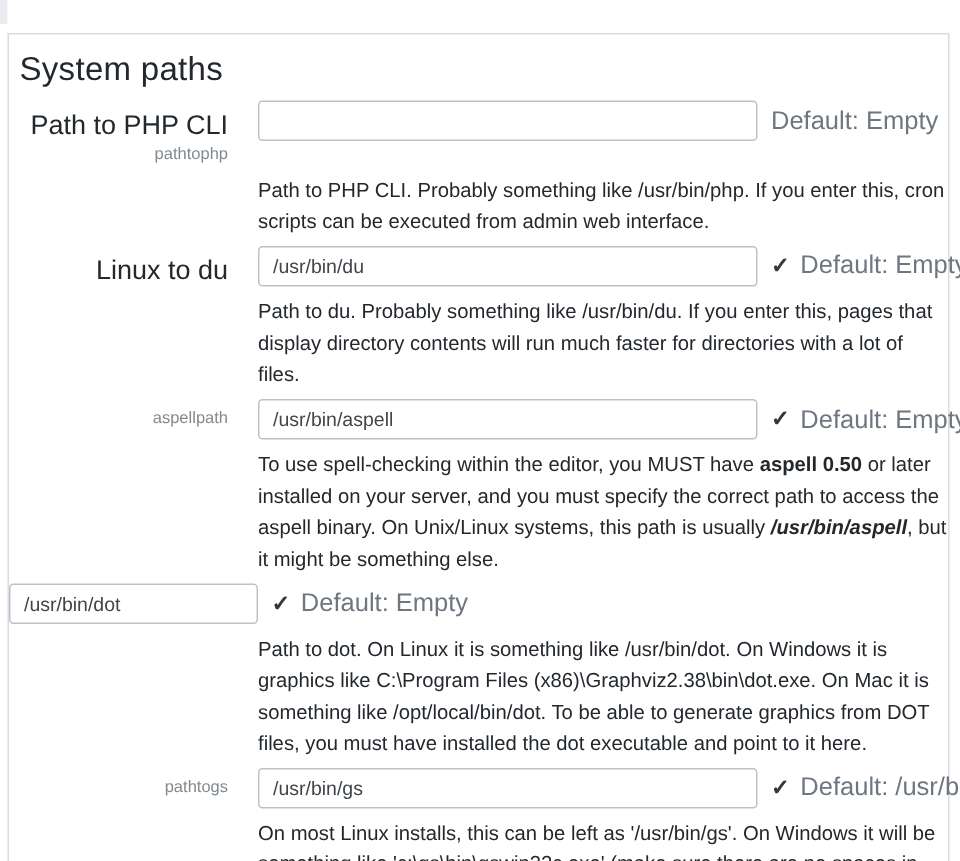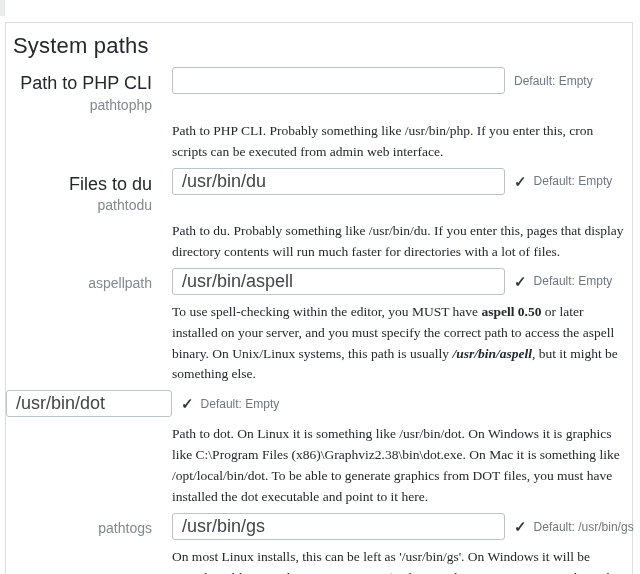--- a/index.html
+++ b/index.html
@@ -20,35 +20,35 @@
     letter-spacing:.2px;line-height:1.2;
   }
   .setting-row{
     display:grid;grid-template-columns:166px 333px auto;align-items:start;
     margin-bottom:2px;
   }
   .label-col{
     text-align:right;padding:5px 20px 0 0;box-sizing:border-box;
   }
   .setting-label{font-size:18px;color:#23282d;display:block;line-height:1.25;}
-  .setting-shortname{font-size:14px;color:#82898f;margin-top:2px;line-height:1.2;}
+  .setting-shortname{font-size:11px;color:#82898f;margin-top:2px;line-height:1.2;}
   .path-input{
     width:100%;height:27px;box-sizing:border-box;border:1px solid #bcc2c9;
-    border-radius:3px;padding:0 9px;font-size:18px;color:#41464b;
+    border-radius:3px;padding:0 9px;font-size:13px;color:#41464b;
     font-family:"Liberation Sans",sans-serif;background:#fff;outline:none;
   }
   .default-col{
     display:flex;align-items:center;height:27px;margin-left:9px;gap:7px;
     white-space:nowrap;
   }
   .check-icon{font-weight:700;font-size:15px;color:#33383d;line-height:1;}
-  .default-value{font-size:12px;color:#6e7780;}
+  .default-value{font-size:17px;color:#6e7780;}
   .desc{
     grid-column:2 / 4;font-size:13.5px;color:#23282d;line-height:1.55;
-    margin:7px 0 3px;max-width:459px;font-family:Liberation Serif, serif;
+    margin:7px 0 3px;max-width:459px;
   }
 </style>
 </head>
 <body>
 
 <div class="corner-artifact"></div>
 
 <div class="frame">
   <h1 class="page-title">System paths</h1>
 
@@ -64,22 +64,21 @@
       </div>
       <div class="default-col">
 
         <span class="default-value">Default: Empty</span>
       </div>
       <div class="desc"><span>Path to PHP CLI. Probably something like /usr/bin/php. If you enter this, cron scripts can be executed from admin web interface.</span></div>
     </div>
 
     <div class="setting-row">
       <div class="label-col">
-        <label class="setting-label">Files to du</label>
-        <div class="setting-shortname">pathtodu</div>
+        <label class="setting-label">Linux to du</label>
       </div>
       <div class="input-col">
         <input type="text" class="path-input" value="/usr/bin/du" style="">
       </div>
       <div class="default-col">
         <span class="check-icon">✓</span>
         <span class="default-value">Default: Empty</span>
       </div>
       <div class="desc"><span>Path to du. Probably something like /usr/bin/du. If you enter this, pages that display directory contents will run much faster for directories with a lot of files.</span></div>
     </div>

